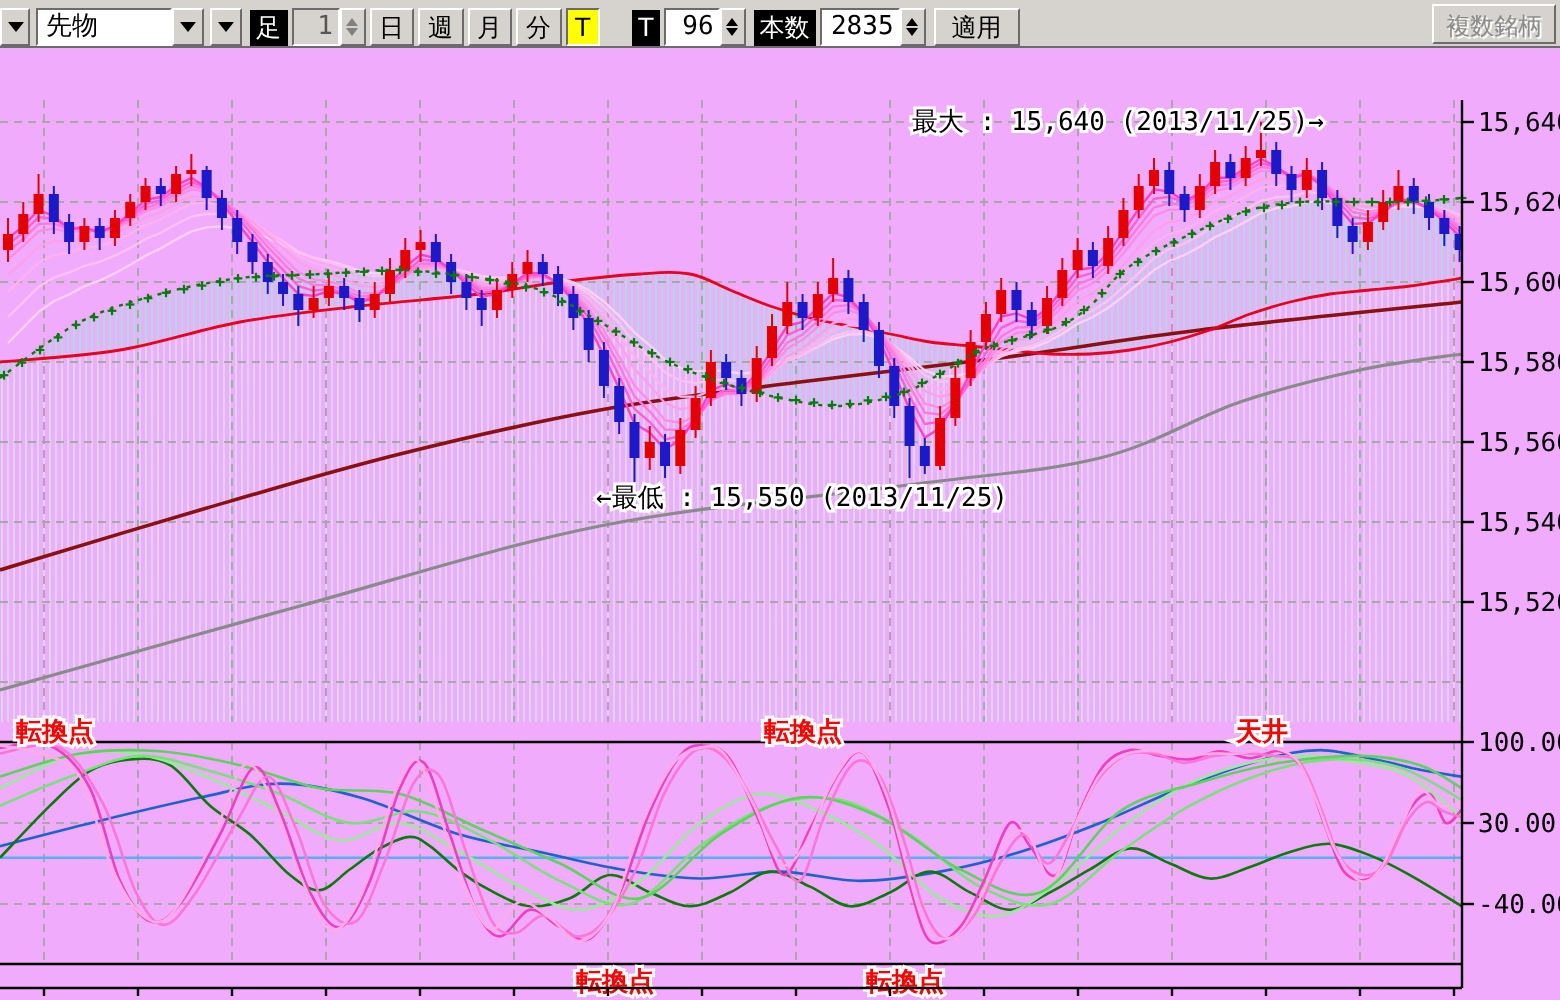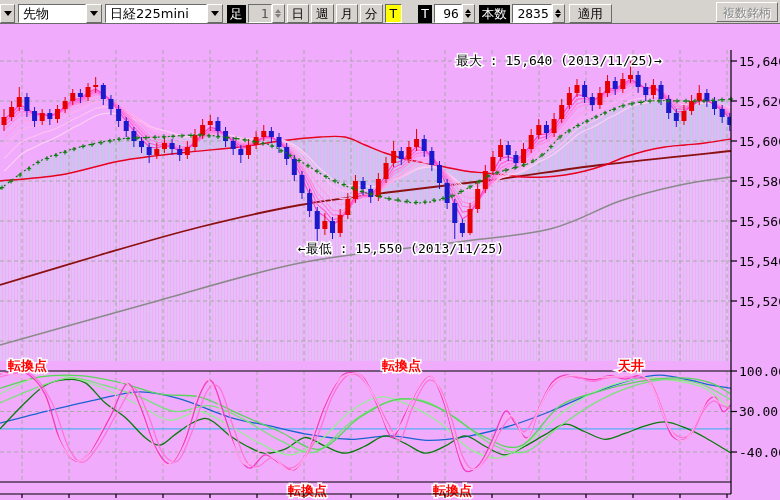--- a/index.html
+++ b/index.html
@@ -43,21 +43,20 @@
       </div>
 
     <div class="combo">
       <span class="val" style="width:58px;">先物</span>
       <span class="drop raised">
           <span class="tri"></span>
         </span>
     </div>
 
     <div class="combo">
-      <span class="val" style="width:92px;">日経225mini</span>
       <span class="drop raised">
           <span class="tri"></span>
         </span>
     </div>
 
 
     <span class="lblk">足</span>
 
     <div class="spinbox gray dis">
       <span class="num sunkenf" style="width:24px;">1</span>

